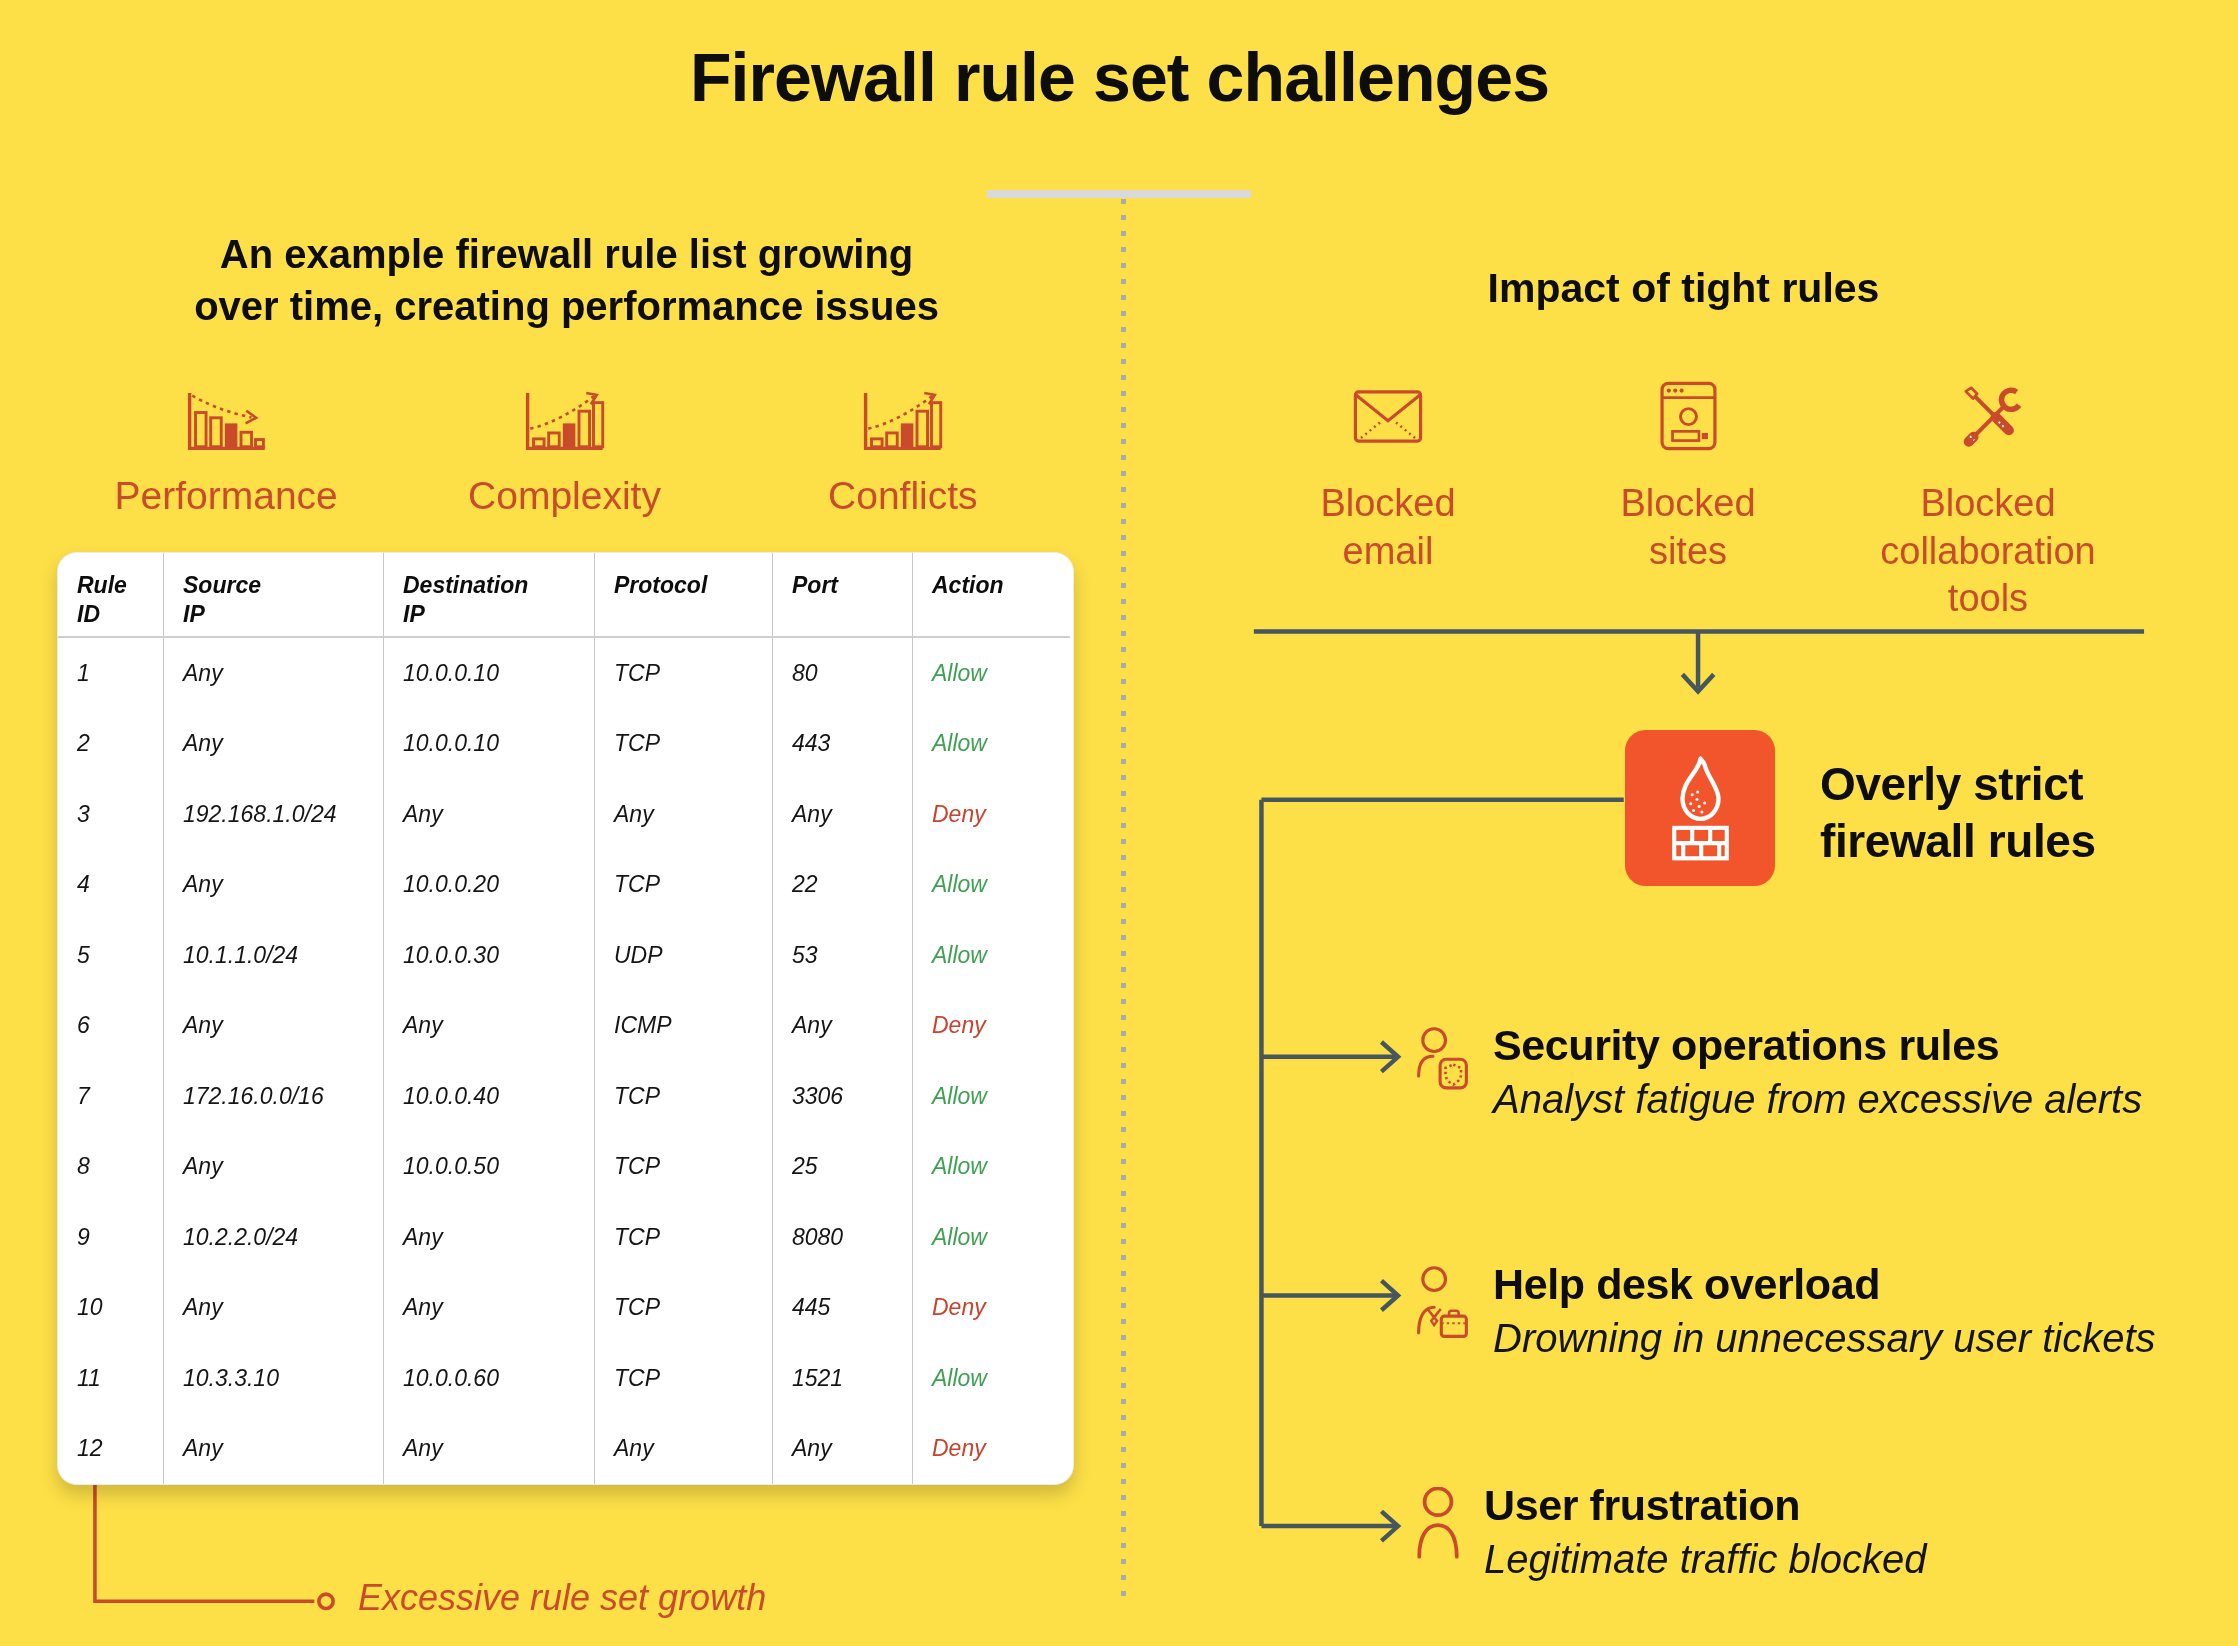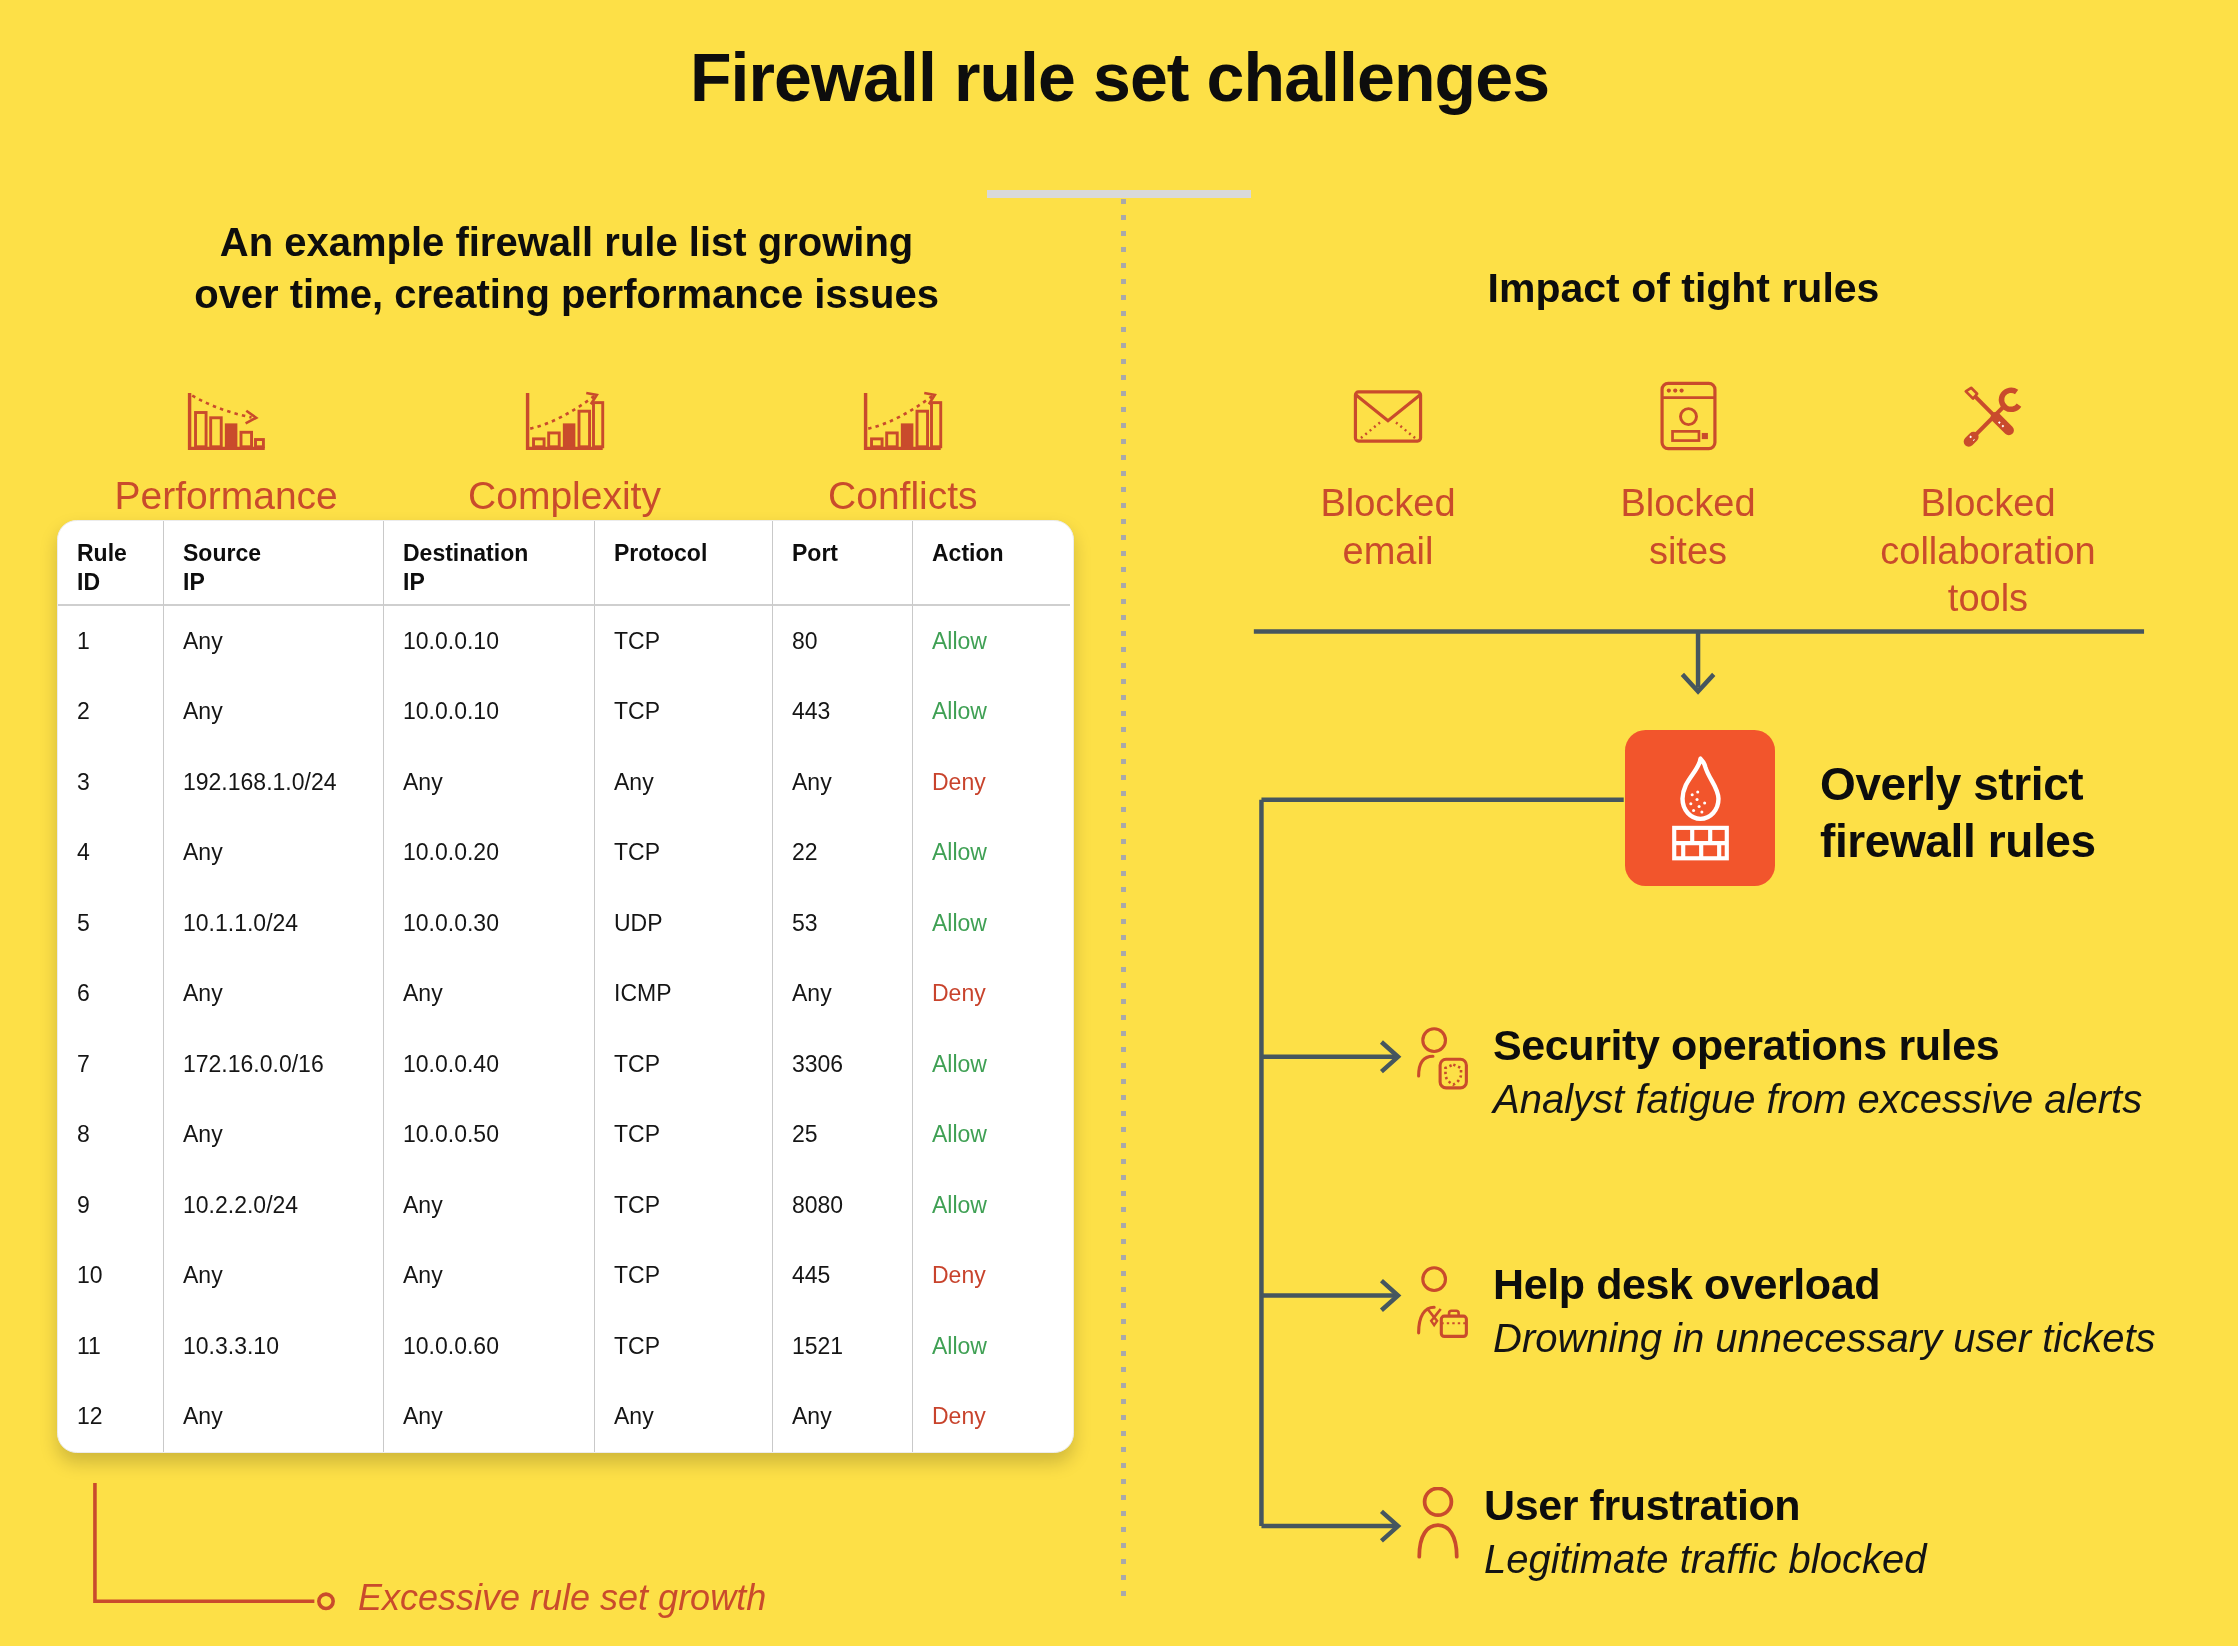--- a/index.html
+++ b/index.html
@@ -5,31 +5,31 @@
   html,body{margin:0;padding:0;background:#ffffff;}
   .canvas{position:relative;width:2239px;height:1647px;background:#fde047;
           font-family:"Liberation Sans",sans-serif;color:#111;overflow:hidden;}
 
   
   .title{position:absolute;left:0;top:38px;width:100%;text-align:center;
          font-size:68px;font-weight:800;letter-spacing:-0.9px;color:#0d0d0d;}
   .title-underline{position:absolute;left:987px;top:190px;width:264px;height:8px;background:#d9d9d9;}
 
   
-  .left-heading{position:absolute;left:130px;top:216px;width:873px;text-align:center;
+  .left-heading{position:absolute;left:130px;top:228px;width:873px;text-align:center;
                 font-size:40px;font-weight:700;line-height:1.3;white-space:pre-line;color:#0d0d0d;}
   .metric-row{position:absolute;left:57px;top:383px;width:1015px;display:flex;}
   .metric{flex:1;display:flex;flex-direction:column;align-items:center;}
   .metric .icon-box{height:72px;display:flex;align-items:flex-end;justify-content:center;}
   .metric-label{margin-top:19px;font-size:39px;font-weight:500;color:#C94B2C;}
 
   
-  .rule-table-card{position:absolute;left:57px;top:520px;width:1015px;height:931px;
+  .rule-table-card{position:absolute;left:57px;top:552px;width:1015px;height:931px;
                    background:#fff;border:0.9px solid #ececec;border-radius:19.7px;
-                   box-shadow:0 9.9px 18px rgba(0,0,0,0.18);overflow:hidden;}
+                   box-shadow:0 9.9px 18px rgba(0,0,0,0.18);overflow:hidden;font-style:italic;}
   .rule-table-grid{display:grid;width:100%;height:100%;
                    grid-template-columns:106px 220px 211px 178px 140px 157px;
                    grid-template-rows:85px repeat(12,1fr);}
   .th{font-size:23px;font-weight:700;padding:18px 4.5px 0 19px;white-space:pre-line;
       line-height:1.25;border-bottom:2.7px solid #cfcfcf;color:#0d0d0d;}
   .td{display:flex;align-items:center;padding-left:19px;font-size:23px;color:#151515;}
   .colsep{border-right:1.3px solid #c9c9c9;}
   .action-allow{color:#3FA054;}
   .action-deny{color:#C8432C;}
 

